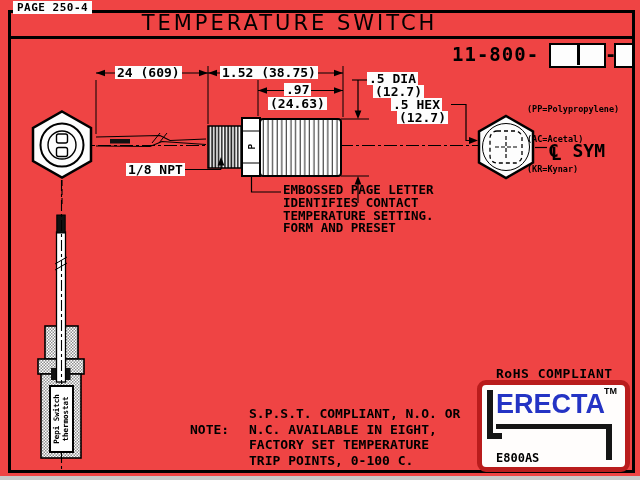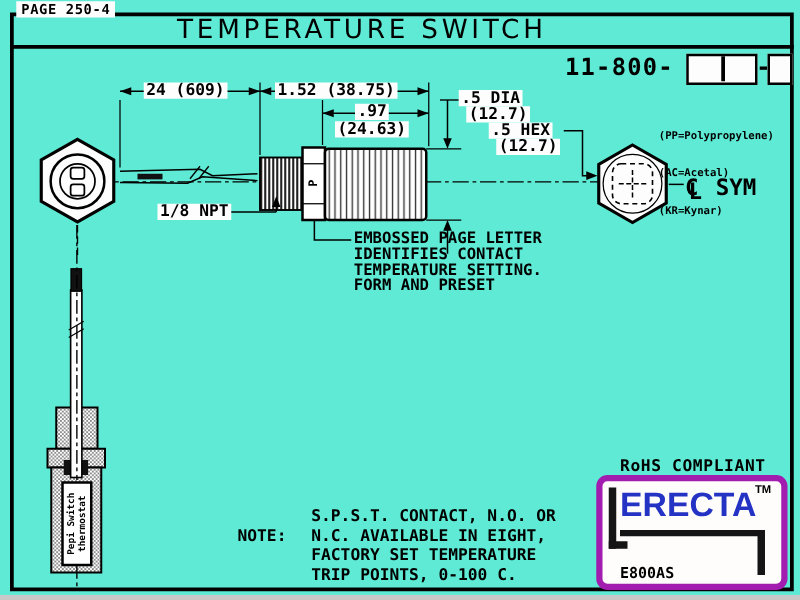--- a/index.html
+++ b/index.html
@@ -1,37 +1,37 @@
 <!DOCTYPE html>
 <html><head>
 <meta charset="utf-8">
 <style>
   html,body{margin:0;padding:0;background:#e9e9e9;}
-  #page{position:relative;width:640px;height:480px;background:#5eead4;overflow:hidden;
+  #page{position:relative;width:640px;height:480px;background:#ef4444;overflow:hidden;
         font-family:"DejaVu Sans Mono",monospace;color:#000;}
   .abs{position:absolute;}
   .t{position:absolute;font-weight:bold;white-space:pre;color:#000;}
   .dim{font-size:13px;background:#fdfdfd;padding:0 2px;line-height:13px;}
   .small{font-size:8.5px;line-height:10px;}
   #frame{left:8px;top:10px;width:627px;height:463px;border:3px solid #000;box-sizing:border-box;}
   #titleDivider{left:8px;top:36px;width:627px;height:3px;background:#000;}
   #pageLabel{left:13px;top:1px;font-size:11px;letter-spacing:.5px;background:#fdfdfd;padding:0 4px;}
   #title{left:8px;top:12px;width:627px;box-sizing:border-box;padding-right:64px;text-align:center;
          font-family:"DejaVu Sans",sans-serif;font-weight:400;font-size:21px;letter-spacing:3px;line-height:23px;}
   #pnPrefix{left:452px;top:42px;font-size:19px;letter-spacing:1px;line-height:24px;}
   .pnbox{position:absolute;border:2.5px solid #000;background:#fdfdfd;box-sizing:border-box;}
   #pnBoxDouble{left:549px;top:43px;width:57px;height:25px;}
   #pnBoxDouble .div{position:absolute;left:26px;top:0;width:2.5px;height:20px;background:#000;}
   #pnSep{left:605px;top:42px;font-size:19px;line-height:24px;}
   #pnBoxSingle{left:614px;top:43px;width:20px;height:25px;}
   #materials{left:527px;top:84px;}
   #embossedNote{left:283px;top:184px;font-size:12.5px;line-height:12.8px;font-weight:bold;}
   #noteBlock .ln{font-size:13px;line-height:15.4px;}
   #rohs{left:496px;top:366px;font-size:13px;letter-spacing:.5px;}
-  #logo{left:477px;top:380px;width:153px;height:92px;border:5px solid #a21caf;border-radius:9px;
+  #logo{left:477px;top:380px;width:153px;height:92px;border:5px solid #b91c1c;border-radius:9px;
         background:#fffdfc;box-sizing:border-box;z-index:6;}
   #logo .blk{position:absolute;background:#151515;}
   .brand{position:absolute;font-family:"Liberation Sans",sans-serif;font-weight:bold;color:#2433c4;
          font-size:27px;line-height:27px;letter-spacing:0;}
   #probeLabel{left:22px;top:409px;width:80px;height:20px;transform:rotate(-90deg);
               text-align:center;font-size:7.5px;line-height:9px;font-weight:bold;z-index:4;}
   #embossedLetter{left:243px;top:140px;width:16px;height:13px;transform:rotate(-90deg);
                   font-size:9.5px;line-height:13px;text-align:center;font-weight:bold;z-index:4;}
   #clsym{left:548px;top:140px;font-size:18px;}
   #clsym .l{position:relative;margin-left:-8px;top:3px;}
@@ -194,21 +194,21 @@
 
   <div id="clsym" class="t"><span>C</span><span class="l">L</span>&nbsp;<span>SYM</span></div>
 
   <div id="probeLabel" class="abs">
     <div>Pepi Switch</div>
     <div>thermostat</div>
   </div>
 
   <div id="noteBlock">
     <div class="t ln" style="left:190px;top:406px;margin-top:16px;">NOTE:</div>
-    <div class="t ln" style="left:249px;top:406px;">S.P.S.T. CONTACT, N.O. OR</div>
+    <div class="t ln" style="left:249px;top:406px;">S.P.S.T. COMPLIANT, N.O. OR</div>
     <div class="t ln" style="left:249px;top:421.5px;">N.C. AVAILABLE IN EIGHT,</div>
     <div class="t ln" style="left:249px;top:437px;">FACTORY SET TEMPERATURE</div>
     <div class="t ln" style="left:249px;top:452.5px;">TRIP POINTS, 0-100 C.</div>
   </div>
 
   <div id="rohs" class="t">RoHS COMPLIANT</div>
   <div id="logo" class="abs">
     <span class="blk" style="left:5px;top:5px;width:6px;height:49px;"></span>
     <span class="blk" style="left:5px;top:48px;width:15px;height:6px;"></span>
     <span class="brand" style="left:14px;top:6px;">ERECTA</span>

